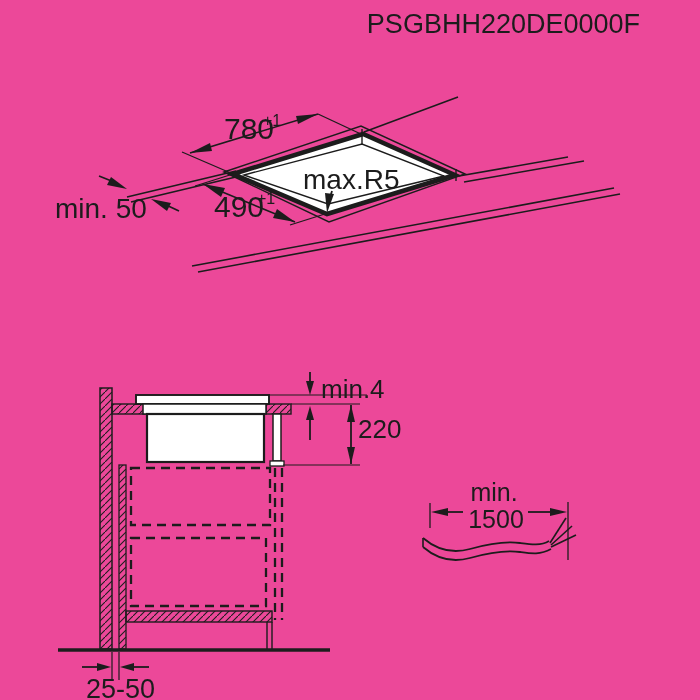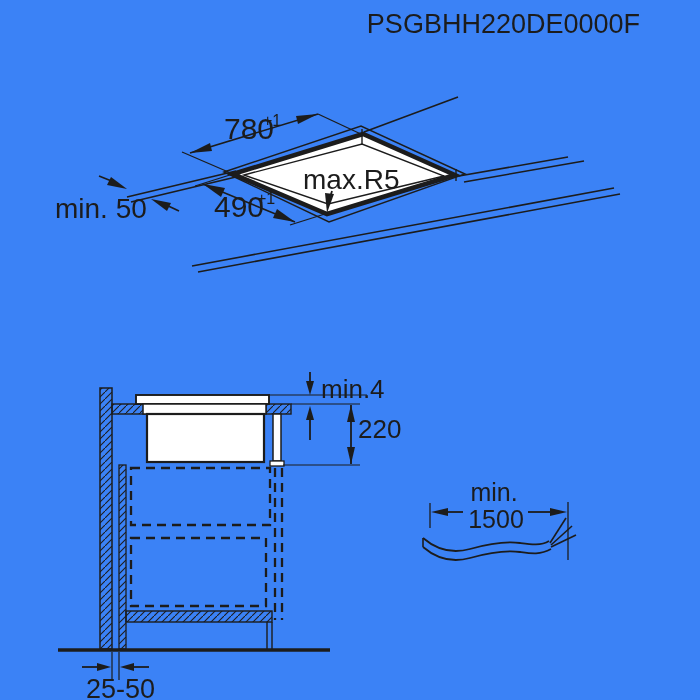--- a/index.html
+++ b/index.html
@@ -1,16 +1,16 @@
 <!DOCTYPE html>
 <html><head>
 <meta charset="utf-8">
 <style>
   html,body{margin:0;padding:0;background:#ffffff;}
-  .stage{position:relative;width:700px;height:700px;background:#3b82f6;overflow:hidden;
+  .stage{position:relative;width:700px;height:700px;background:#ec4899;overflow:hidden;
          font-family:"Liberation Sans", sans-serif;}
   svg{position:absolute;left:0;top:0;}
   text{fill:#1c1c1c;}
   .ln{stroke:#1c1c1c;fill:none;}
   .arrow{fill:#1c1c1c;stroke:none;}
 </style>
 </head>
 <body>
 
 <div class="stage">

